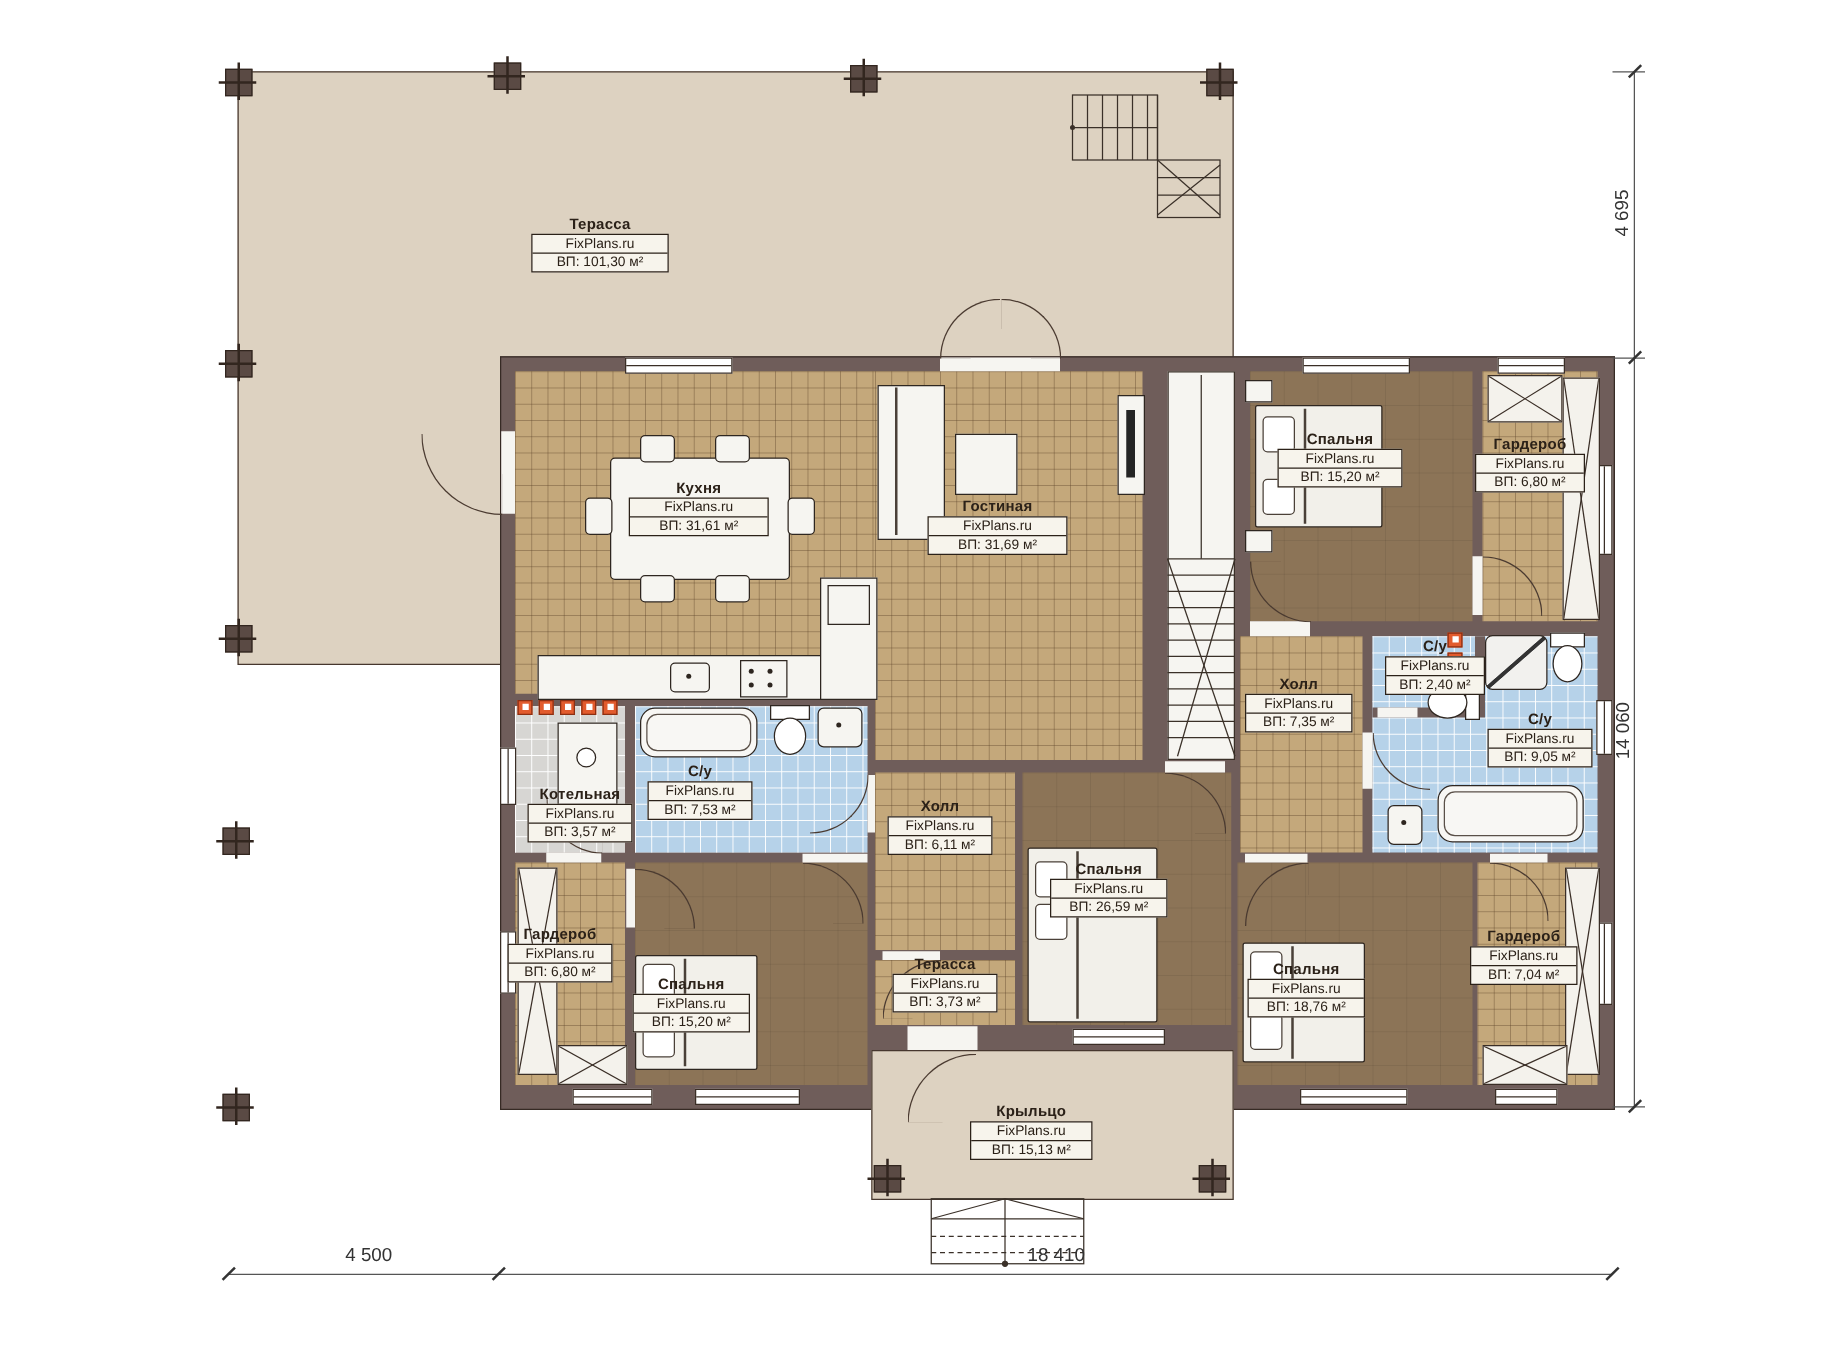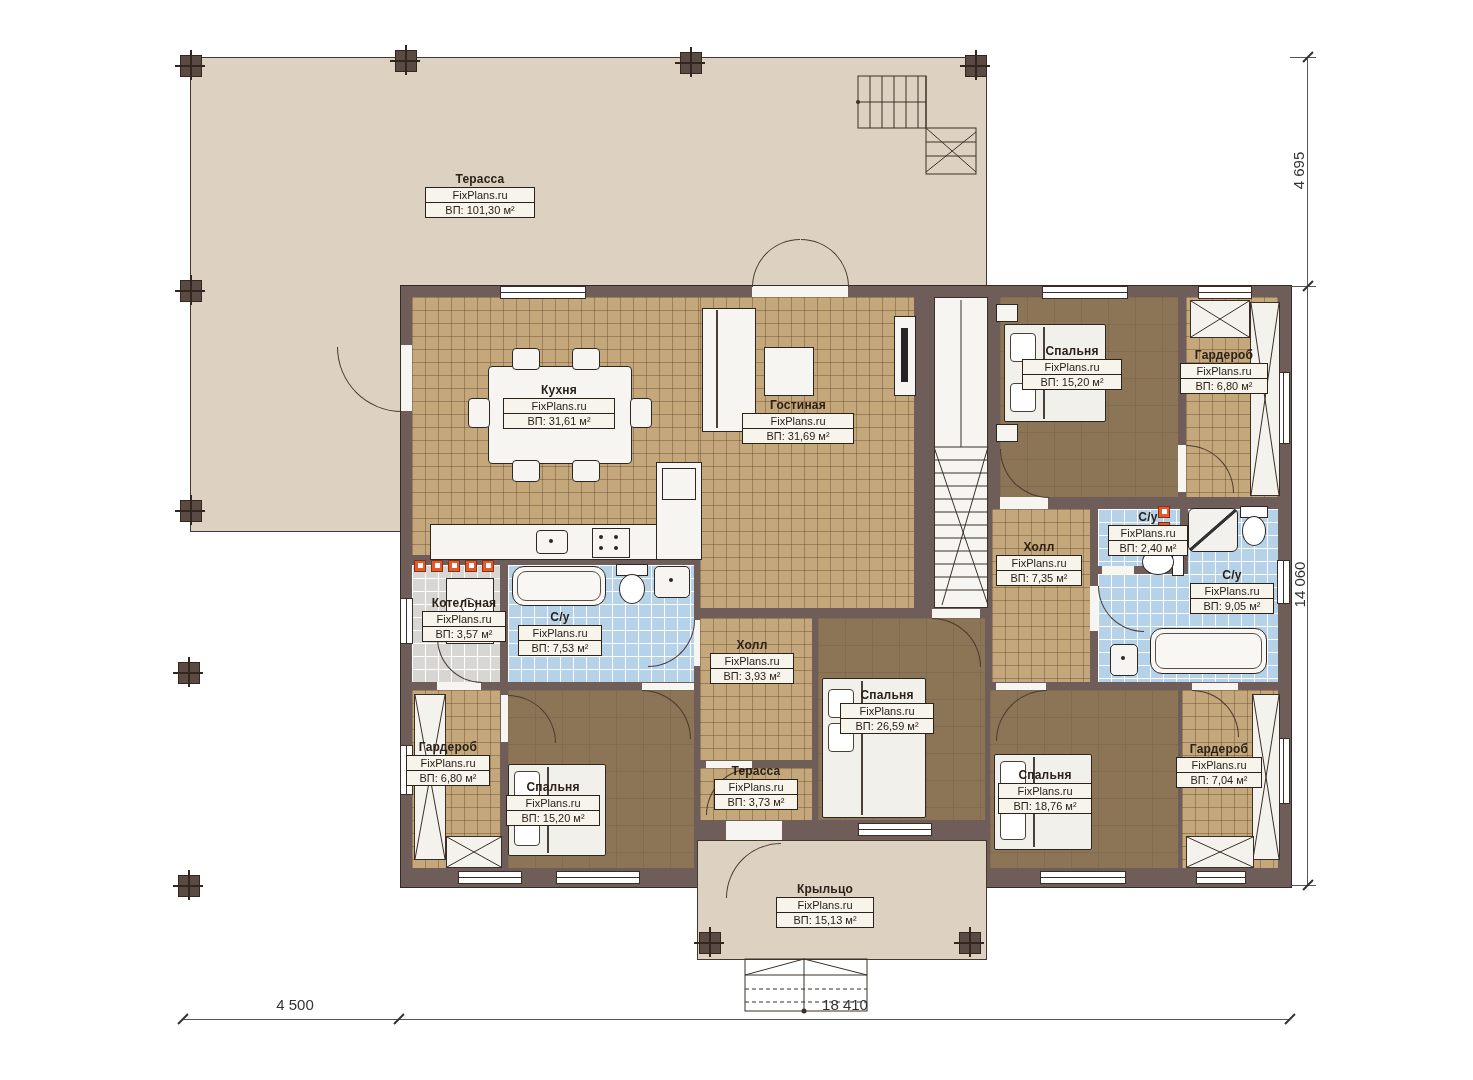--- a/index.html
+++ b/index.html
@@ -405,39 +405,39 @@
       <div class="rarea">ВП: 2,40 м²</div>
     </div>
   </div>
   <div class="rlabel" style="left:1190px;top:568px;width:84px;">
     <div class="rname">С/у</div>
     <div class="rbox">
       <div class="rbrand">FixPlans.ru</div>
       <div class="rarea">ВП: 9,05 м²</div>
     </div>
   </div>
-  <div class="rlabel" style="left:422px;top:596px;width:84px;">
+  <div class="rlabel" style="left:422px;top:628px;width:84px;">
     <div class="rname">Котельная</div>
     <div class="rbox">
       <div class="rbrand">FixPlans.ru</div>
       <div class="rarea">ВП: 3,57 м²</div>
     </div>
   </div>
   <div class="rlabel" style="left:518px;top:610px;width:84px;">
     <div class="rname">С/у</div>
     <div class="rbox">
       <div class="rbrand">FixPlans.ru</div>
       <div class="rarea">ВП: 7,53 м²</div>
     </div>
   </div>
   <div class="rlabel" style="left:710px;top:638px;width:84px;">
     <div class="rname">Холл</div>
     <div class="rbox">
       <div class="rbrand">FixPlans.ru</div>
-      <div class="rarea">ВП: 3,93 м²</div>
+      <div class="rarea">ВП: 6,11 м²</div>
     </div>
   </div>
   <div class="rlabel" style="left:840px;top:688px;width:94px;">
     <div class="rname">Спальня</div>
     <div class="rbox">
       <div class="rbrand">FixPlans.ru</div>
       <div class="rarea">ВП: 26,59 м²</div>
     </div>
   </div>
   <div class="rlabel" style="left:406px;top:740px;width:84px;">

